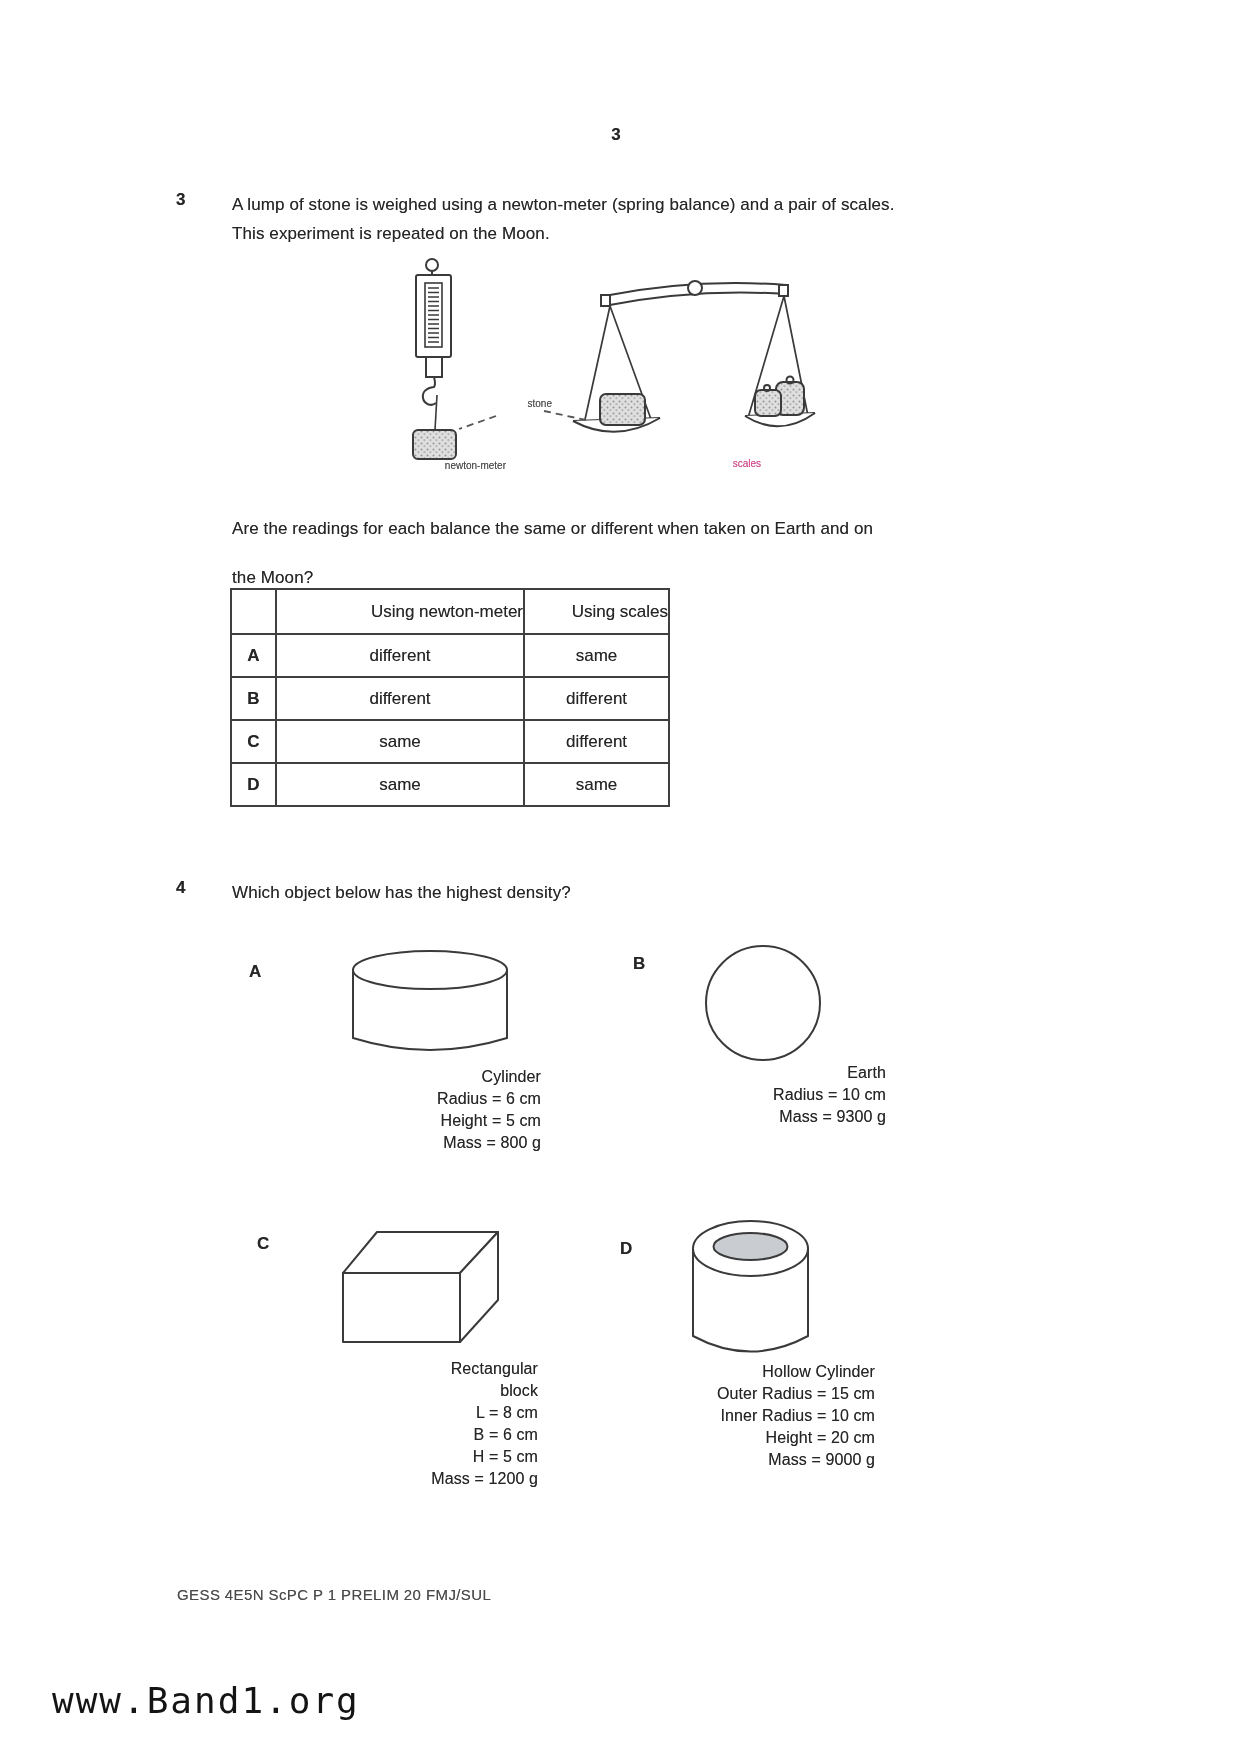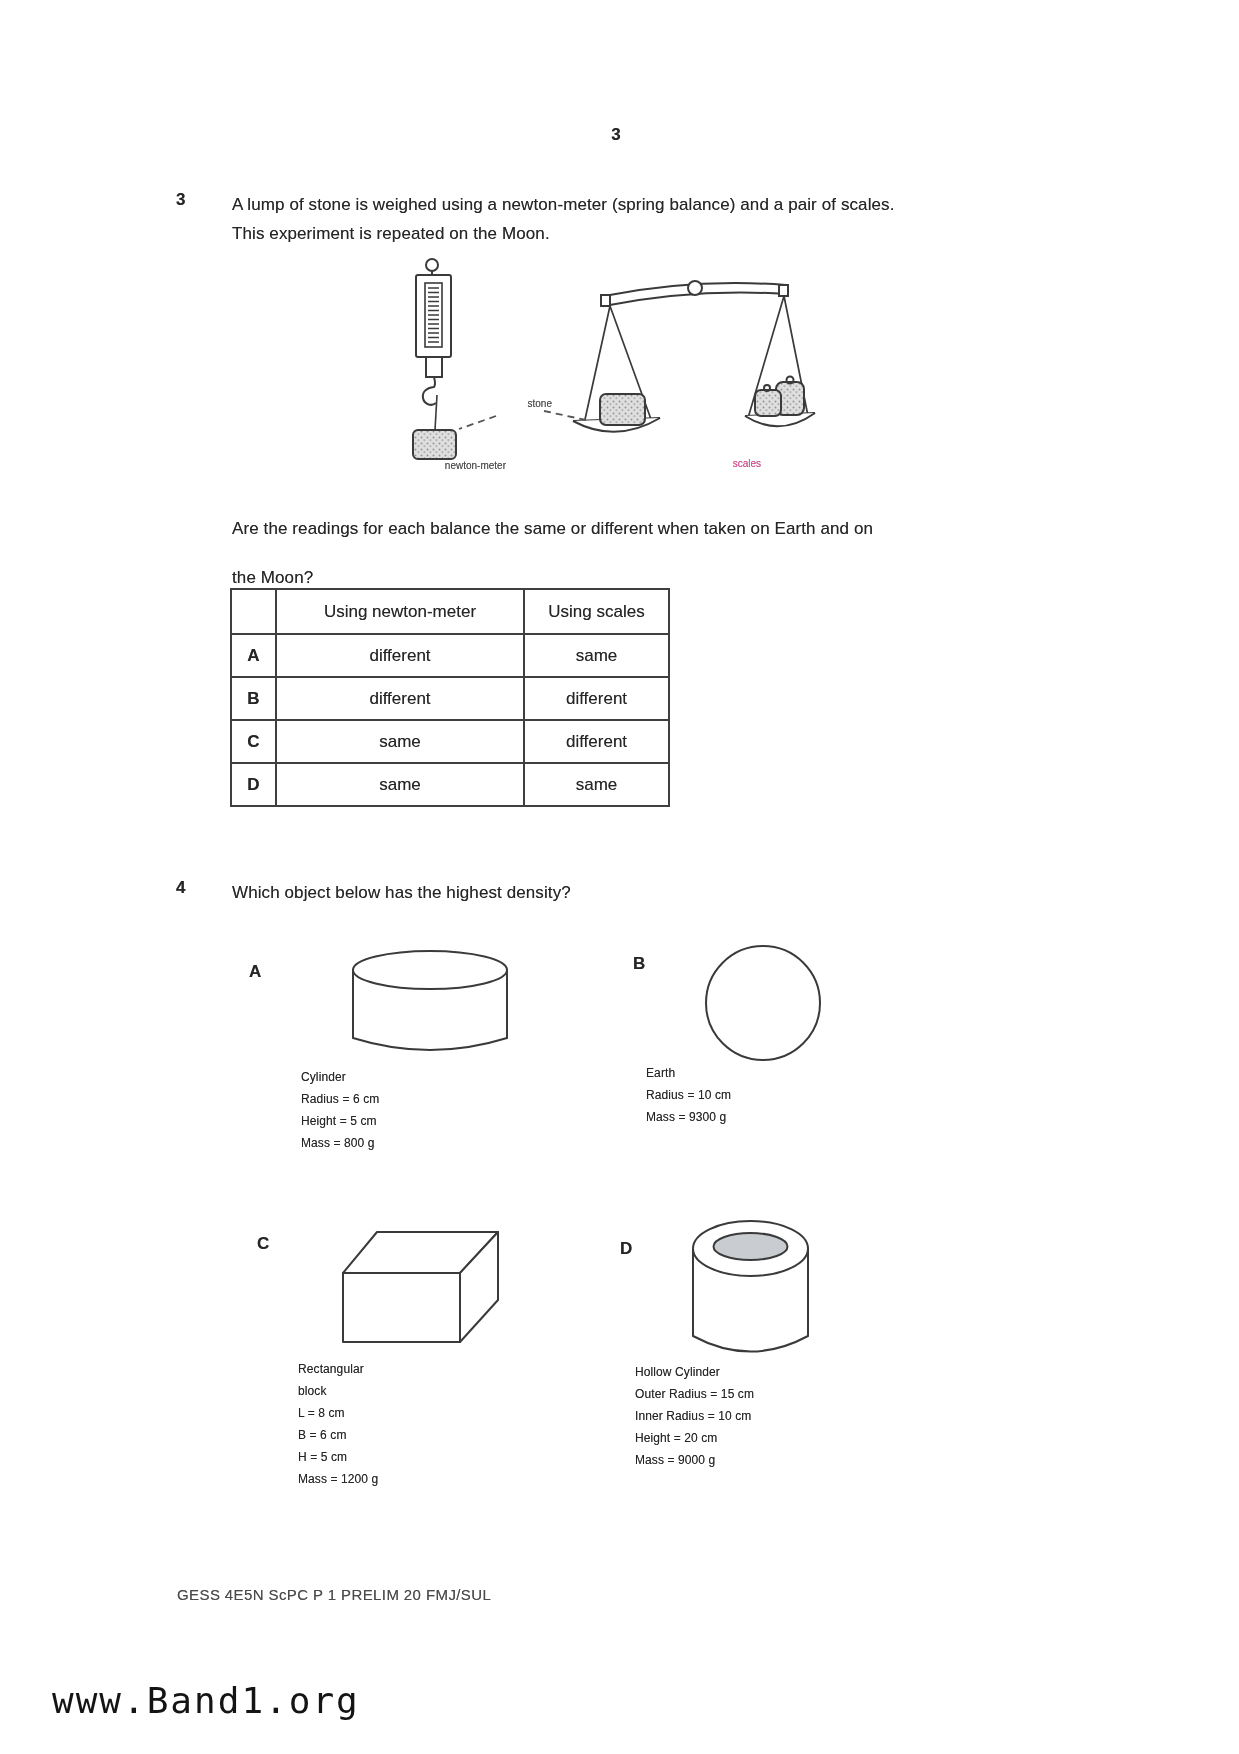--- a/index.html
+++ b/index.html
@@ -10,36 +10,36 @@
     font-family:"Liberation Sans", sans-serif;
     color:#262626;
     overflow:hidden;
   }
   .abs{position:absolute;}
   .scan{text-shadow:0 0 0.6px rgba(45,45,45,.55);}
   .qnum{font-weight:bold;font-size:17px;}
   .body-text{font-size:17px;line-height:29px;letter-spacing:.1px;}
   .pagenum{font-size:17px;font-weight:600;}
   .diagram-label{font-size:10px;color:#4d4d4d;text-align:right;}
-  .caption{font-size:12px;line-height:22px;text-align:left;width:240px;letter-spacing:.1px;}
+  .caption{font-size:16px;line-height:22px;text-align:right;width:240px;letter-spacing:.1px;}
   .opt-letter{font-size:17px;font-weight:bold;}
   table.answers{
     border-collapse:collapse;
     table-layout:fixed;
     font-size:17px;
   }
   table.answers td,table.answers th{
     border:2px solid #3f3f3f;
     text-align:center;
     vertical-align:middle;
     font-weight:normal;
     padding:0;
     background:#fff;
   }
-  table.answers th{height:43px;}
+  table.answers th{height:43px;text-align:right;}
   table.answers td{height:41px;}
   table.answers .letter{font-weight:bold;}
   .footer-code{font-size:15px;color:#4a4a4a;letter-spacing:.4px;}
   .watermark{
     font-family:"DejaVu Sans Mono","Liberation Mono",monospace;
     font-size:36px;color:#141414;letter-spacing:2px;
   }
   svg{display:block;}
 </style>
 </head>

